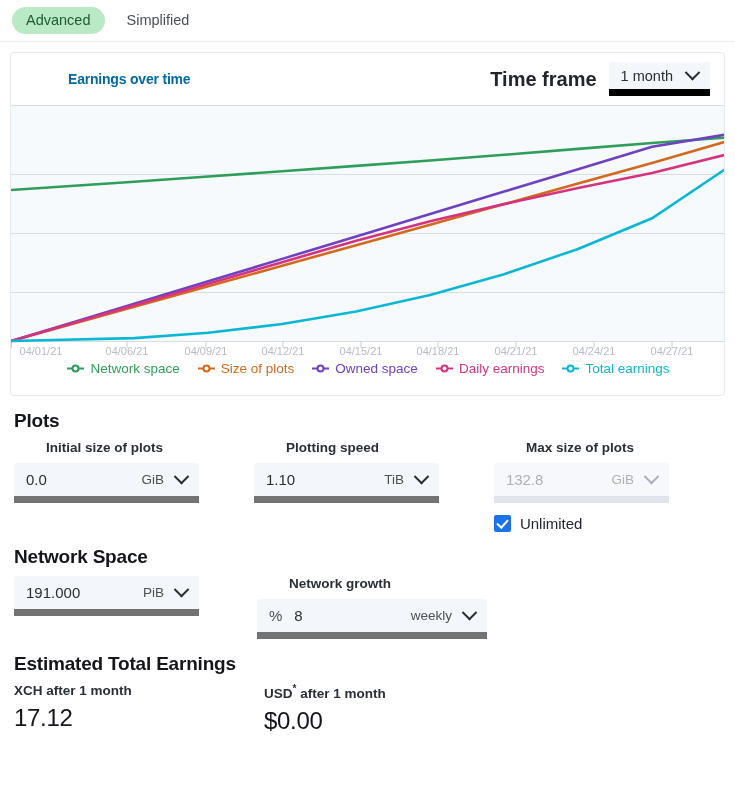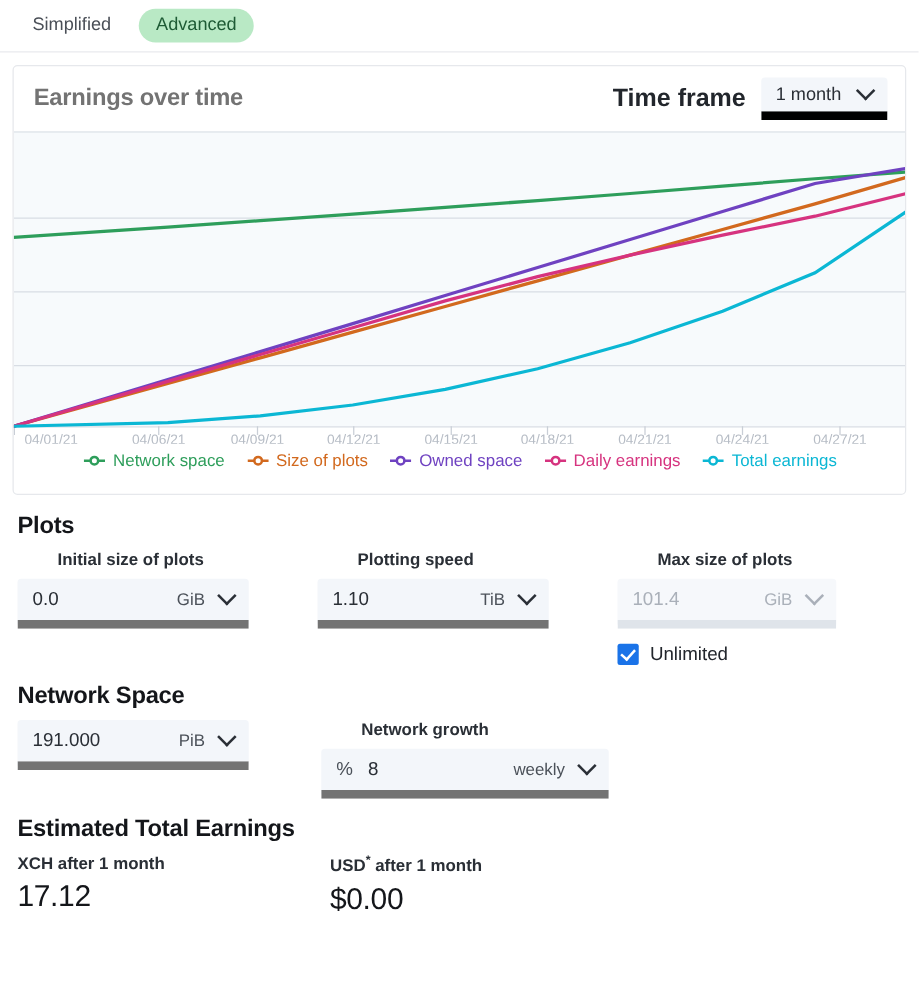--- a/index.html
+++ b/index.html
@@ -47,24 +47,25 @@
     overflow: hidden;
   }
   .card-head {
     height: 52px;
     display: flex;
     align-items: center;
     justify-content: space-between;
     padding: 0 14px 0 16px;
   }
   .card-title {
-    font-size: 19px;
+    font-size: 14px;
     font-weight: bold;
-    color: #737373;
+    color: #0369a1;
     letter-spacing: -0.2px;
+    margin-left: 41px;
   }
   .tf-wrap { display: flex; align-items: center; gap: 12px; }
   .tf-label { font-size: 20px; color: #22262c; font-weight: 600; }
   .select {
     background: #f3f6fa;
     border: none;
     border-bottom: 7px solid #000000;
     border-radius: 3px 3px 0 0;
     height: 34px;
     display: flex;
@@ -165,22 +166,22 @@
   .earn-label { font-size: 13.5px; color: #2a2f36; font-weight: 600; }
   .earn-label sup { font-size: 10px; }
   .earn-val { font-size: 24px; color: #14161a; margin-top: 6px; letter-spacing: -0.3px; }
 </style>
 </head>
 <body>
 
 <div class="page">
 
   <div class="tabbar">
+    <div class="tab active">Advanced</div>
     <div class="tab">Simplified</div>
-    <div class="tab active">Advanced</div>
   </div>
 
   <div class="card">
     <div class="card-head">
       <div class="card-title">Earnings over time</div>
       <div class="tf-wrap">
         <span class="tf-label">Time frame</span>
         <div class="select">
           <span class="val">1 month</span>
           <span class="chev"></span>
@@ -292,21 +293,21 @@
           <span class="unitbox">
             <span class="unit">TiB</span>
             <span class="chev"></span>
           </span>
         </div>
       </div>
 
       <div class="col-c">
         <div class="fld-label">Max size of plots</div>
         <div class="input narrow disabled">
-          <span class="num">101.4</span>
+          <span class="num">132.8</span>
           <span class="unitbox">
             <span class="unit">GiB</span>
             <span class="chev"></span>
           </span>
         </div>
         <div class="chk-row">
           <span class="chk" style="background: rgb(26, 115, 232);"></span>
           <span class="chk-label">Unlimited</span>
         </div>
       </div>

